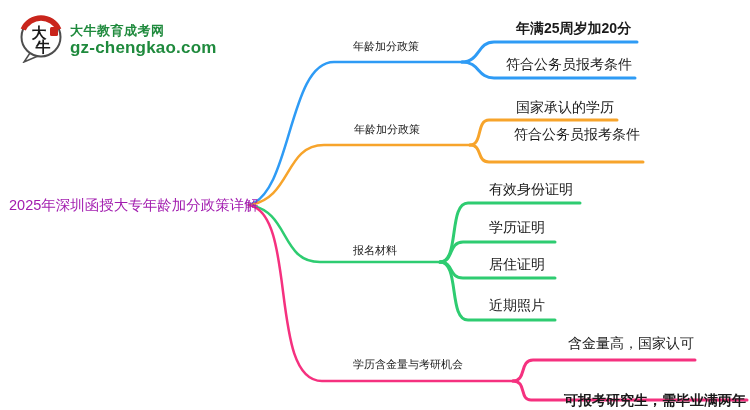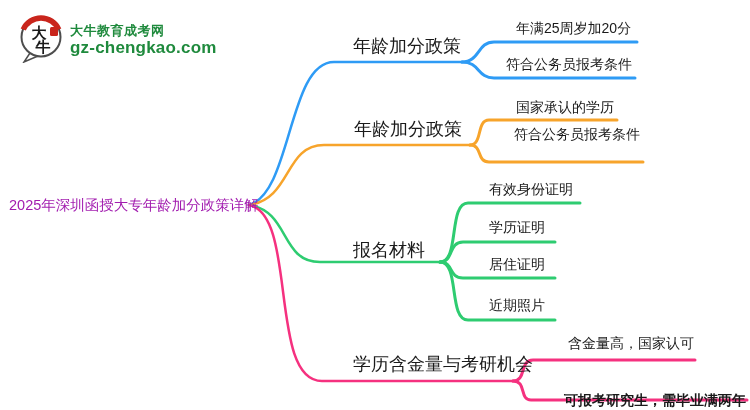--- a/index.html
+++ b/index.html
@@ -6,29 +6,29 @@
   body{
     width:750px;height:410px;position:relative;overflow:hidden;
     background:#ffffff;
     font-family:"Liberation Sans","DejaVu Sans",sans-serif;
   }
   #stage{position:absolute;inset:0;width:750px;height:410px;}
   svg.lines{position:absolute;left:0;top:0;width:750px;height:410px;}
 
   .label{
     position:absolute;white-space:nowrap;color:#1a1a1a;
-    font-size:18px;line-height:17px;
+    font-size:11px;line-height:17px;
   }
   .central-title{left:9px;top:197px;font-size:14.5px;color:#a21caf;}
   .b1{left:353px;top:38px;}
   .b2{left:354px;top:121px;}
   .b3{left:353px;top:242px;}
   .b4{left:353px;top:356px;}
   .leaf{font-size:14px;}
-  .l1a{left:516px;top:20px;}
+  .l1a{left:516px;top:20px;font-weight:bold;}
   .l1b{left:506px;top:56px;}
   .l2a{left:516px;top:99px;text-align:right;}
   .l2b{left:514px;top:126px;}
   .l3a{left:489px;top:181px;}
   .l3b{left:489px;top:219px;}
   .l3c{left:489px;top:256px;}
   .l3d{left:489px;top:297px;}
   .l4a{left:568px;top:335px;}
   .l4b{left:564px;top:392px;font-weight:bold;}
 

